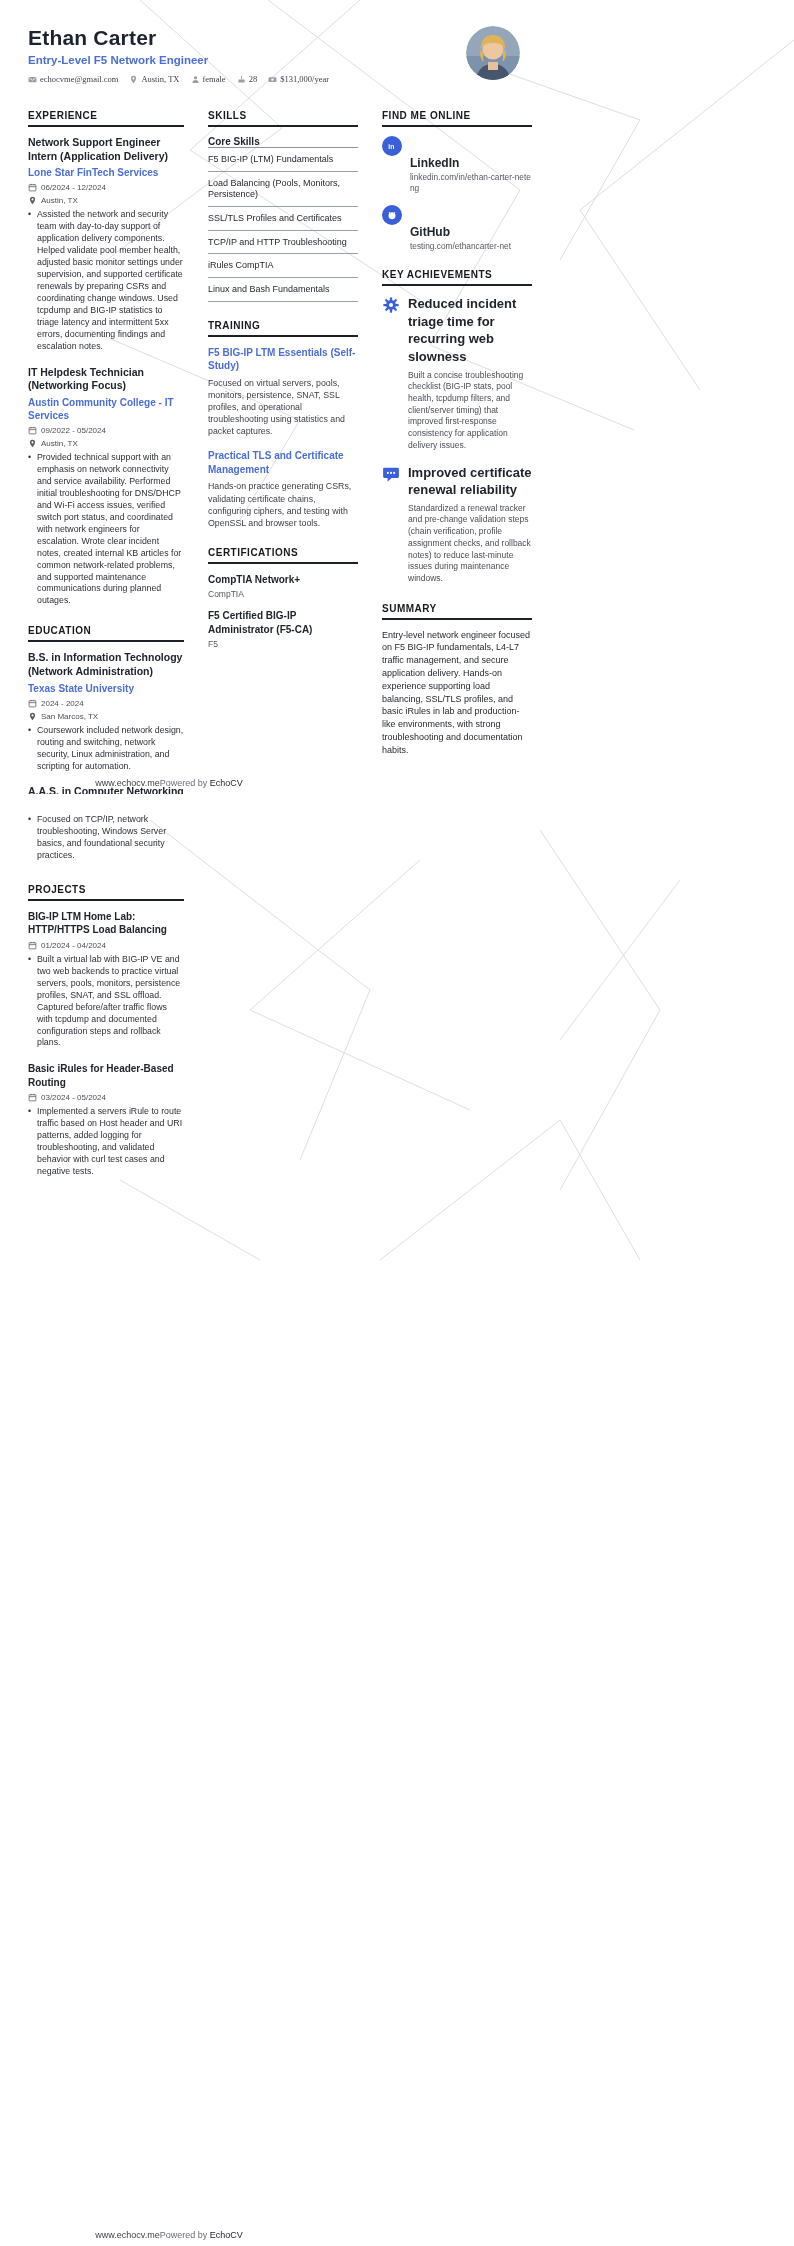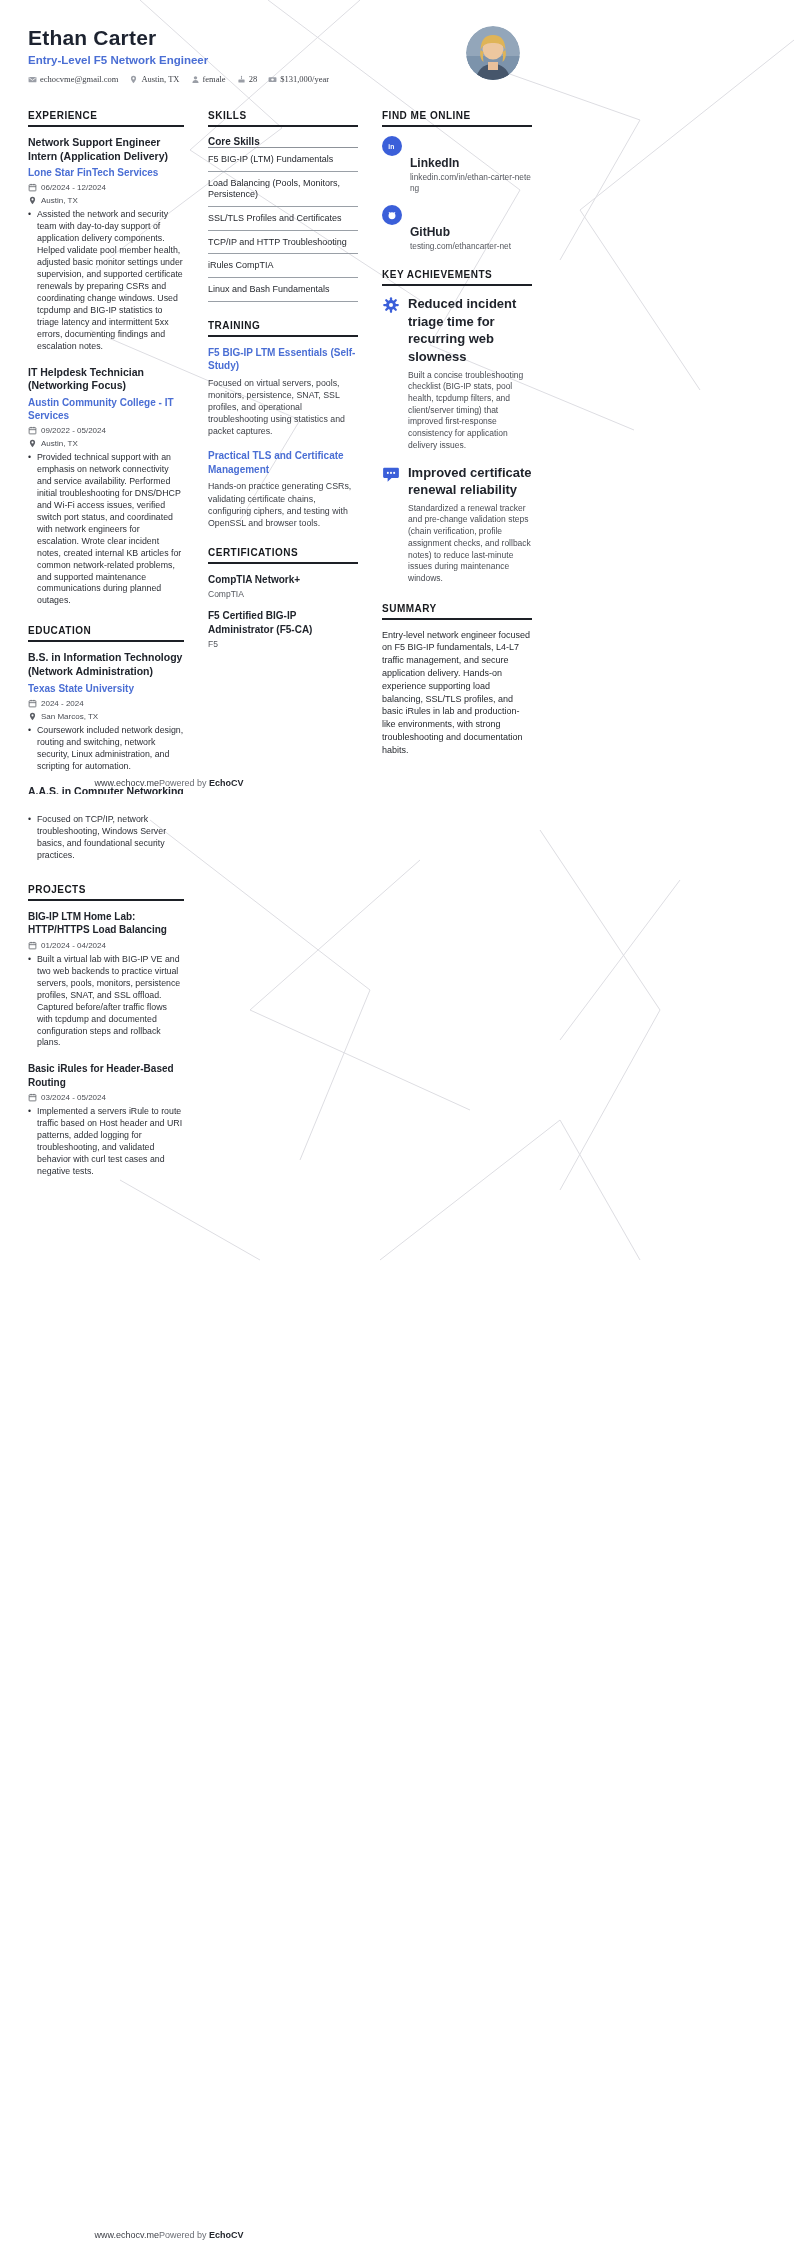--- a/index.html
+++ b/index.html
@@ -66,21 +66,21 @@
   .ach-title { font-size:13px; font-weight:bold; color:#20242c; line-height:1.35; }
   .ach-desc { font-size:8.5px; color:#4a4d54; line-height:1.38; margin-top:4px; }
 
   .summary-text { font-size:9px; color:#26292f; line-height:1.42; }
 
   
   .footer { position:absolute; left:40px; right:262px; bottom:6px; display:flex; justify-content:center; align-items:baseline; font-size:9px; }
   .page2 .footer { right:262px; }
   .footer .site { color:#3c3f46; }
   .footer .powered { color:#6a6d74; }
-  .footer .brand { color:#24272e; font-weight:bold; }
+  .footer .brand { color:#24272e; font-weight:normal; }
 
   
   .proj-name { font-size:10px; font-weight:bold; color:#20242c; line-height:1.35; }
 
   .left-col-p2 { width:156px; }
 </style>
 </head>
 <body>
 
 <svg class="bg-lines" width="794" height="2246" viewBox="0 0 794 2246" fill="none" stroke="#dddde2" stroke-width="1">

